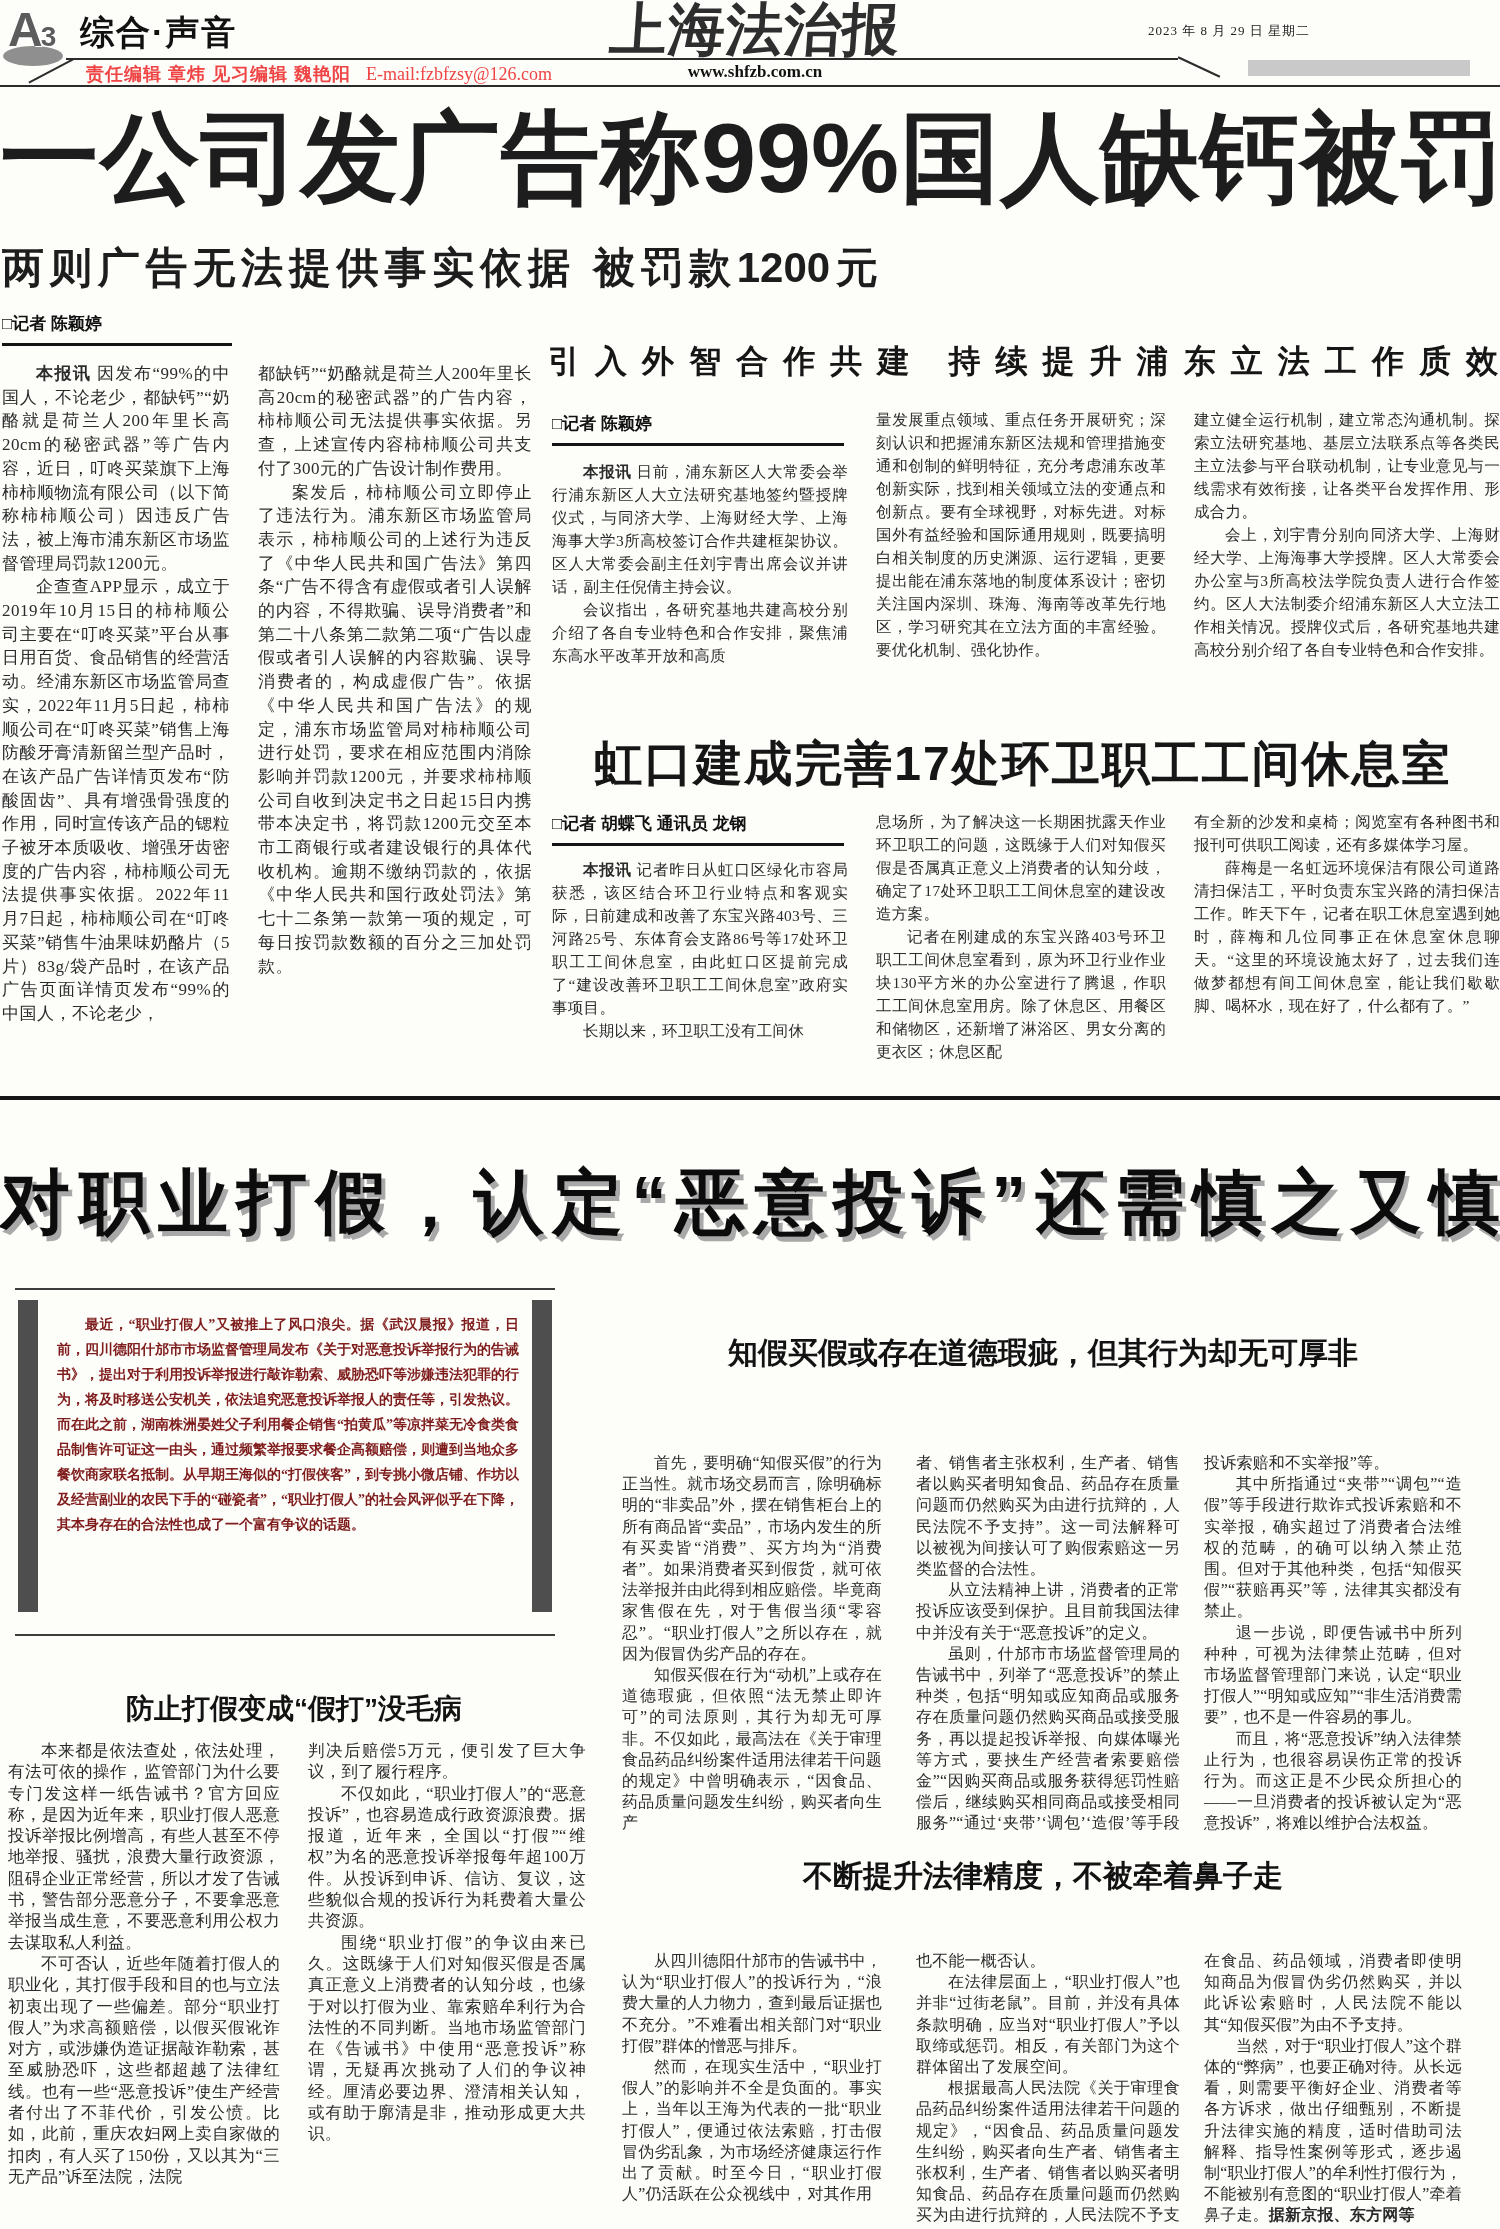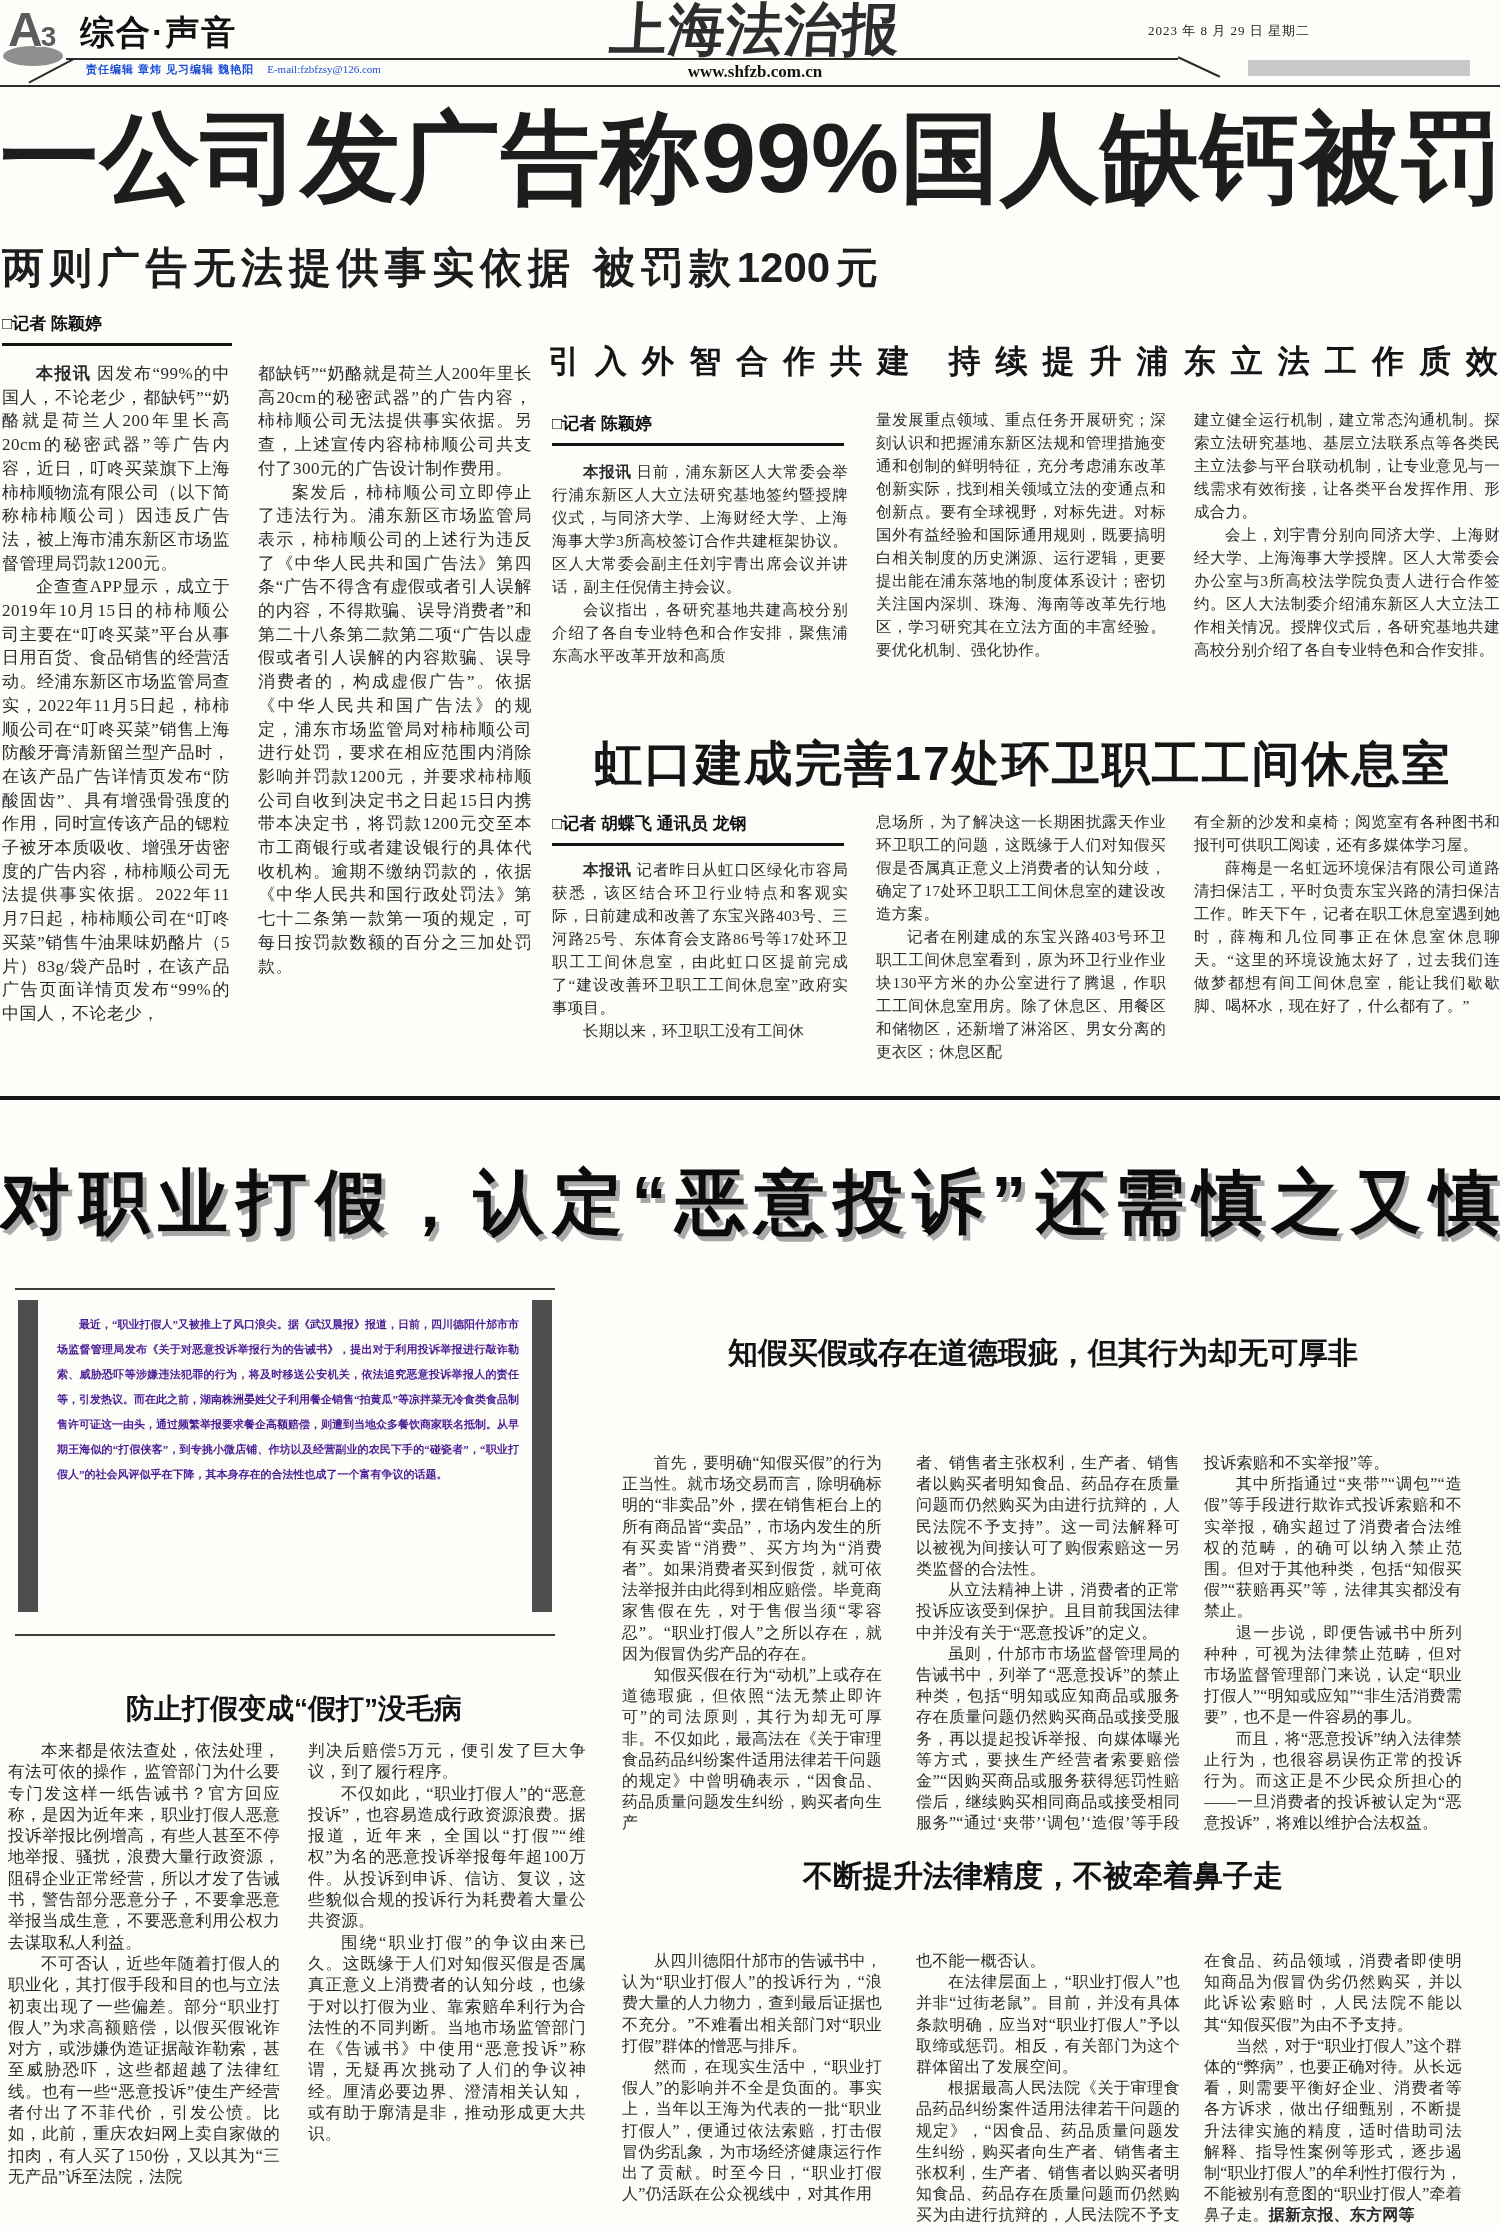--- a/index.html
+++ b/index.html
@@ -7,21 +7,21 @@
         font-family:"Liberation Serif", serif;overflow:hidden;}
   .abs{position:absolute;}
   
   .hdr-rule{position:absolute;background:#2b2b2b;}
   .a3-ellipse{position:absolute;left:3px;top:46px;width:60px;height:20px;background:#8f8f8f;border-radius:50%;}
   .a3-text{position:absolute;left:8px;top:2px;font-weight:900;font-size:48px;color:#5c5c5c;
            font-family:"Liberation Sans",sans-serif;text-shadow:1px 1px 0 #fff,-1px -1px 0 #fff;letter-spacing:-2px;}
   .a3-text small{font-size:28px;}
   .section-name{position:absolute;left:80px;top:10px;font-size:34px;font-weight:900;color:#111;
                 font-family:"Liberation Sans",sans-serif;letter-spacing:2px;}
-  .editors{position:absolute;left:86px;top:62px;font-size:11px;color:#1d4ed8;
+  .editors{position:absolute;left:86px;top:62px;font-size:18px;color:#ef4444;
            font-family:"Liberation Sans",sans-serif;}
   .editors b{margin-right:10px;letter-spacing:1px;}
   .editors span{font-family:"Liberation Serif",serif;}
   .masthead{position:absolute;left:590px;top:0;width:330px;text-align:center;}
   .masthead .brand{font-size:57px;font-weight:900;color:#2e2e2e;letter-spacing:1px;transform:skewX(-4deg);
                    display:inline-block;line-height:60px;}
   .masthead .site{font-size:17px;font-weight:700;color:#111;margin-top:2px;}
   .pagedate{position:absolute;left:1148px;top:22px;font-size:13px;color:#222;letter-spacing:1px;}
   .graybar{position:absolute;left:1248px;top:60px;width:222px;height:16px;background:#c9c9c9;}
   .diag{position:absolute;height:2px;background:#2b2b2b;}
@@ -48,22 +48,22 @@
   .body-lf{font-size:16.5px;line-height:21.3px;letter-spacing:0.2px;}
   .para{margin:0;}
   .para.ind{text-indent:2em;}
   .para.ra{text-align:right;font-weight:700;}
   .para b{font-weight:700;}
   
   .introbox{position:absolute;left:15px;top:1288px;width:540px;height:344px;
             border-top:2px solid #3c3c3c;border-bottom:2px solid #3c3c3c;}
   .vbar{position:absolute;top:10px;width:20px;height:312px;background:#4e4e4e;}
   .vbar.l{left:3px;} .vbar.r{right:3px;}
-  .introtext{position:absolute;left:42px;top:22px;width:462px;font-size:11px;font-weight:700;
-             line-height:25px;text-align:justify;color:#4c1d95;}
+  .introtext{position:absolute;left:42px;top:22px;width:462px;font-size:14px;font-weight:700;
+             line-height:25px;text-align:justify;color:#7f1d1d;}
   .introtext .para.ind{text-indent:2em;}
 </style>
 </head>
 <body>
 
 <div class="page">
 
   <div class="abs" style="left:0;top:0;width:1500px;height:88px;">
     <div class="a3-ellipse"></div>
     <div class="a3-text"><span>A</span><small>3</small></div>

